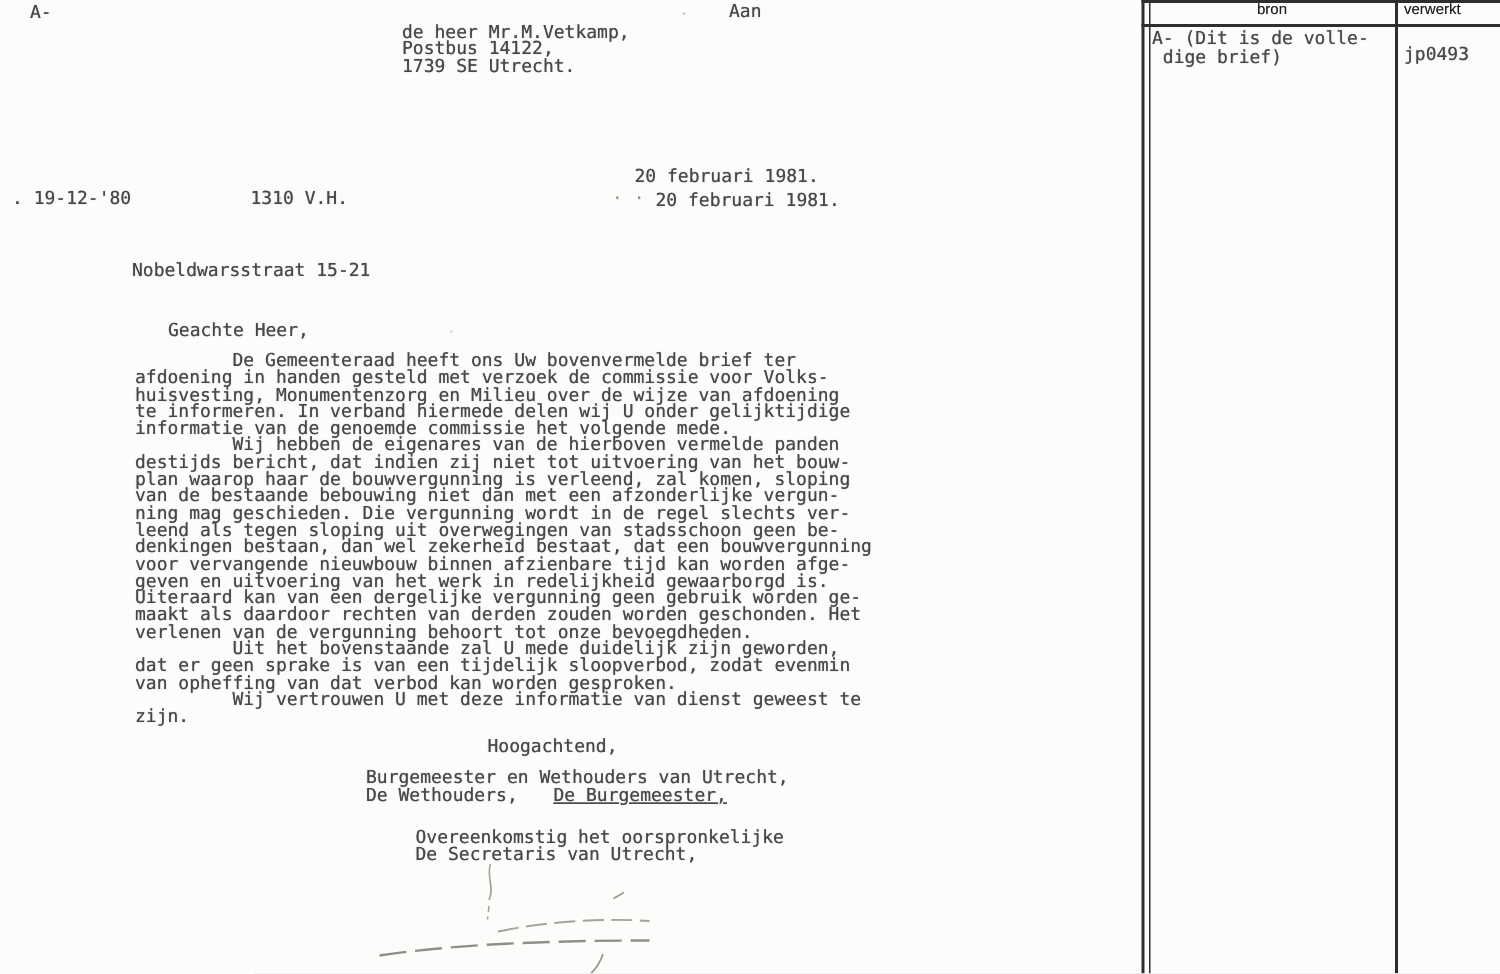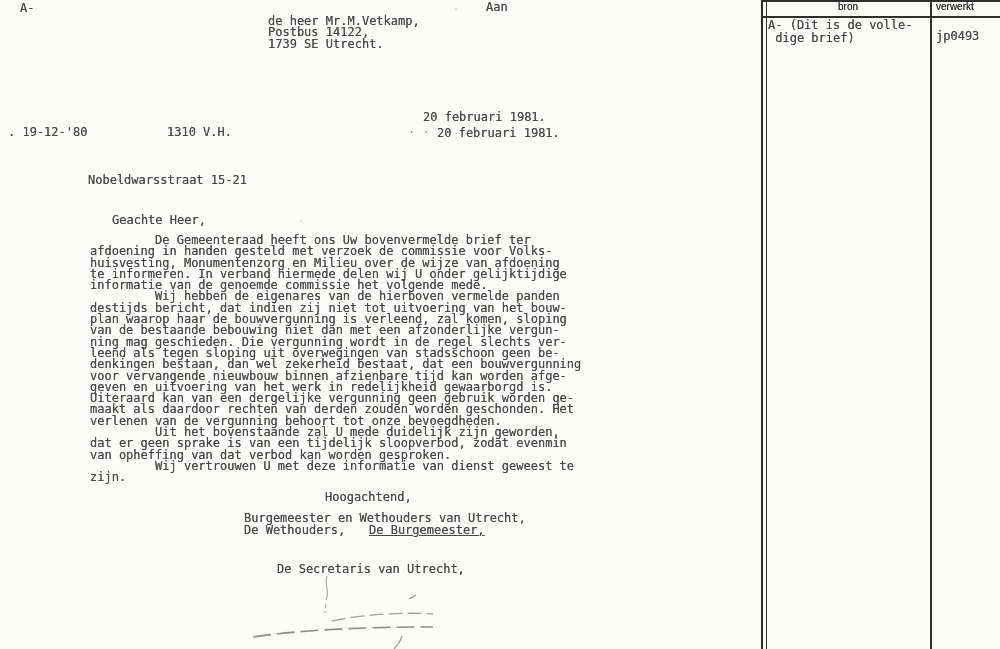--- a/index.html
+++ b/index.html
@@ -80,20 +80,21 @@
          Uit het bovenstaande zal U mede duidelijk zijn geworden,
 dat er geen sprake is van een tijdelijk sloopverbod, zodat evenmin
 van opheffing van dat verbod kan worden gesproken.
          Wij vertrouwen U met deze informatie van dienst geweest te
 zijn.</pre>
 
   <span class="tw" style="left:325px; top:492px;">Hoogachtend,</span>
   <span class="tw" style="left:244px; top:513px;">Burgemeester en Wethouders van Utrecht,</span>
   <span class="tw" style="left:244px; top:525px;">De Wethouders,</span>
   <span class="tw" style="left:369px; top:525px;text-decoration:underline;">De Burgemeester,</span>
+  <span class="tw" style="left:277px; top:553px;">Overeenkomstig het oorspronkelijke</span>
   <span class="tw" style="left:277px; top:564px;">De Secretaris van Utrecht,</span>
 
   <svg class="signature" style="left:240px; top:570px;" width="215" height="79" viewBox="0 0 215 79">
     <path d="M87,6 C84,14 90,22 86,30" stroke="#a3a39b" stroke-width="1.1" fill="none"></path>
     <path d="M86,34 L85,43" stroke="#a3a39b" stroke-width="1" fill="none" stroke-dasharray="4 3"></path>
     <path d="M169,29 L176,25" stroke="#9a9a92" stroke-width="1.2" fill="none"></path>
     <path d="M92,51 C125,44 165,42 193,44" stroke="#a3a39b" stroke-width="1.3" fill="none" stroke-dasharray="14 5"></path>
     <path d="M13,67 C60,60 120,57 193,57" stroke="#8f8f88" stroke-width="1.6" fill="none" stroke-dasharray="18 6"></path>
     <path d="M162,66 C160,72 157,76 154,79" stroke="#9a9a92" stroke-width="1.2" fill="none"></path>
   </svg>

